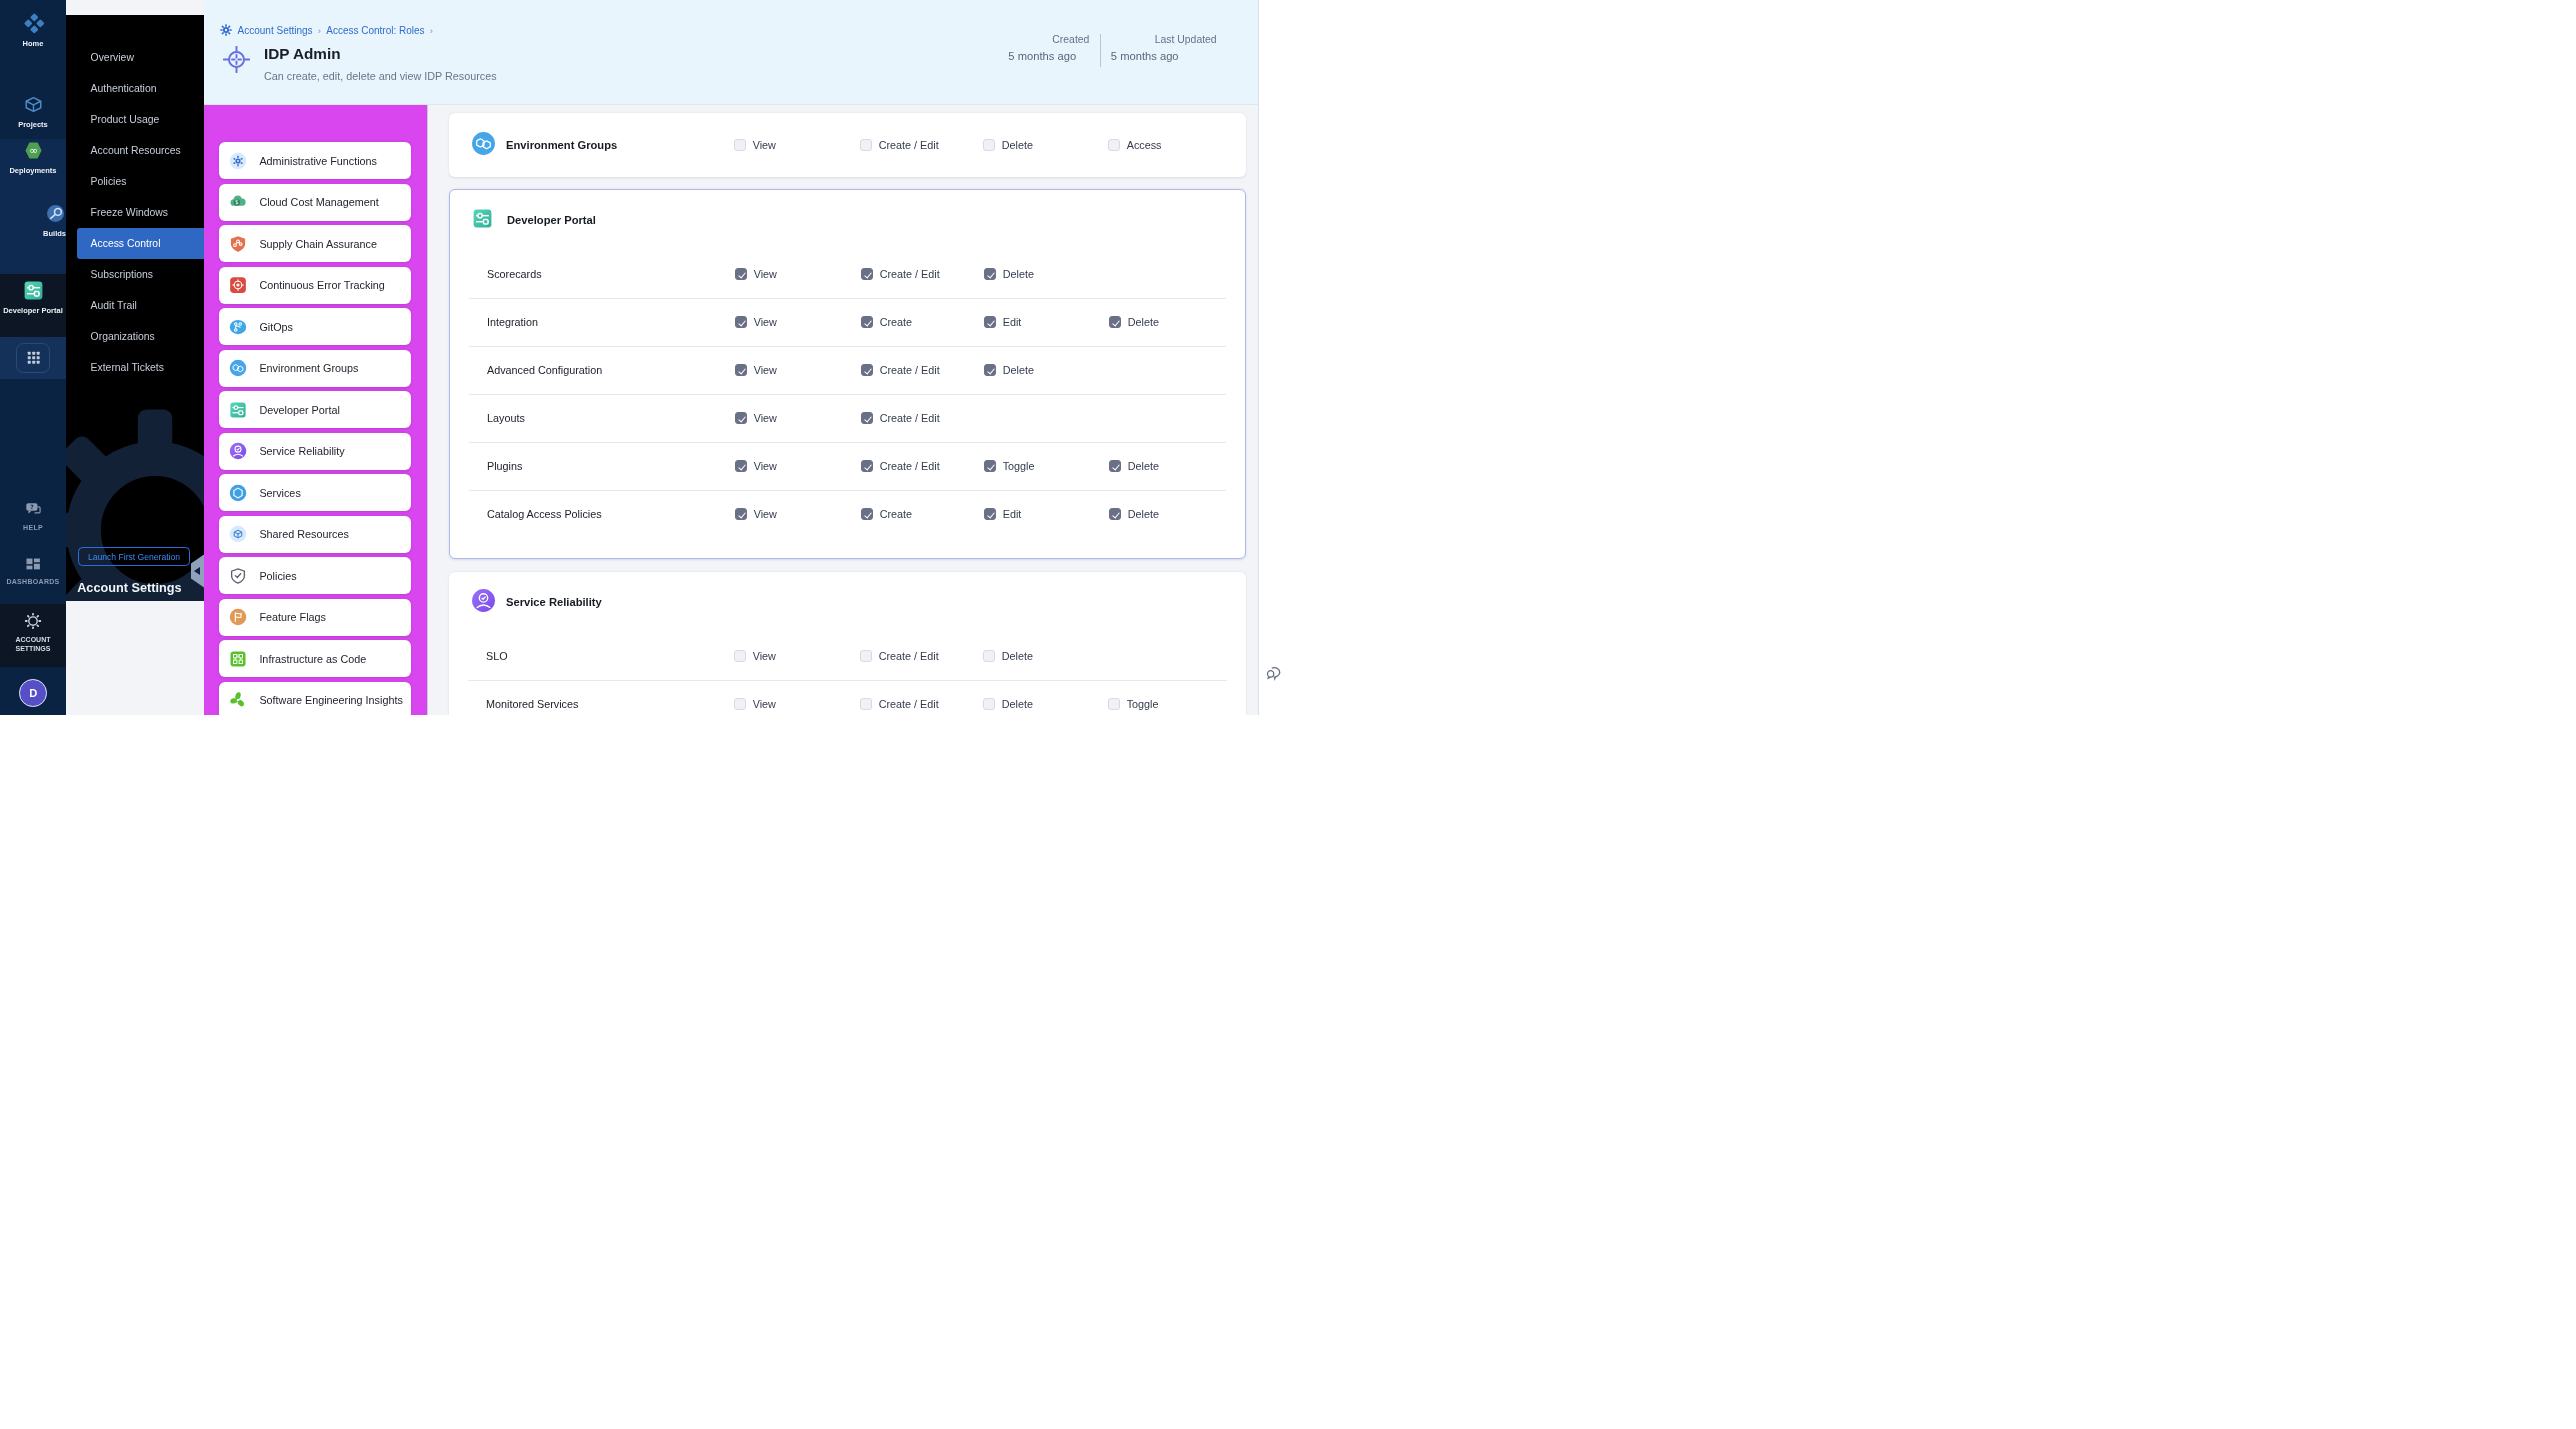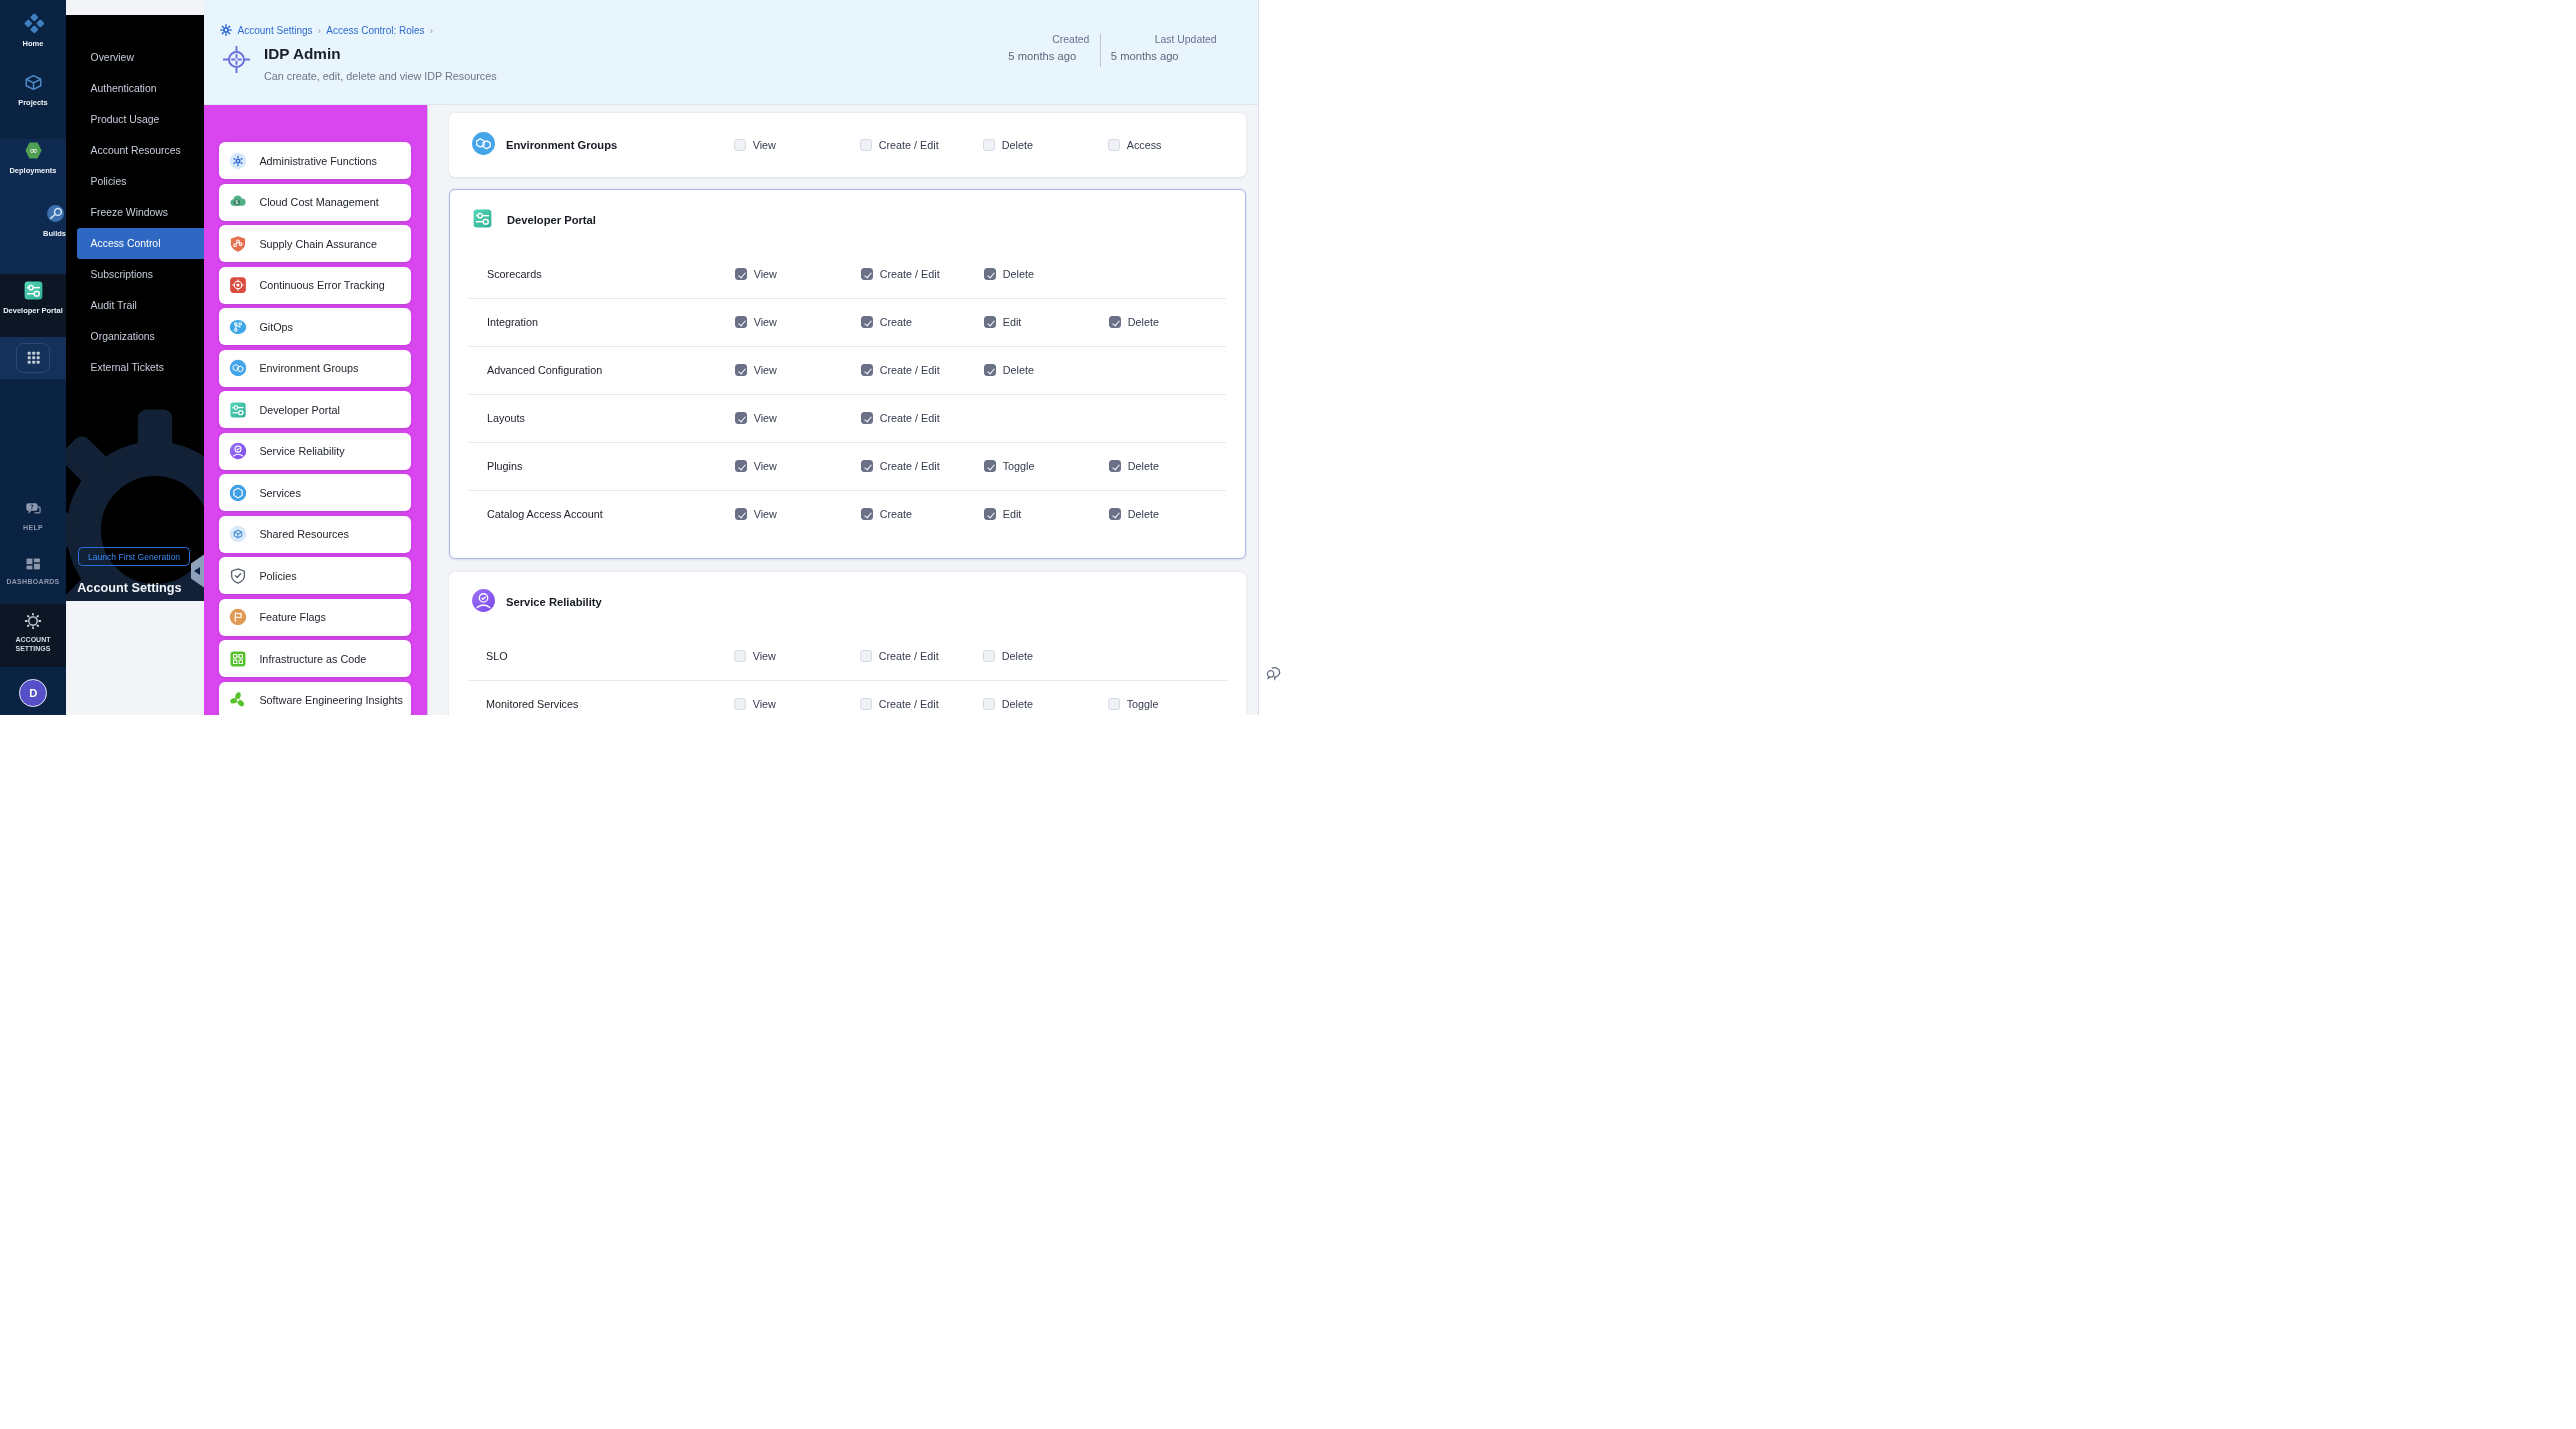--- a/index.html
+++ b/index.html
@@ -103,21 +103,21 @@
         <g fill="#3e7fc1">
             <rect x="9.4" y="1.5" width="7" height="7" rx="1.5" transform="rotate(45 12.9 5)"></rect>
         <rect x="2.5" y="8.4" width="7" height="7" rx="1.5" transform="rotate(45 6 11.9)"></rect>
         <rect x="16.3" y="8.4" width="7" height="7" rx="1.5" transform="rotate(45 19.8 11.9)"></rect>
         <rect x="9.4" y="15.3" width="7" height="7" rx="1.5" transform="rotate(45 12.9 18.8)"></rect>
           </g>
       </svg>
       <span class="lbl">Home</span>
     </div>
 
-    <div class="rail-item" style="top:72px;">
+    <div class="rail-item" style="top:94px;">
       <svg width="21" height="21" viewBox="0 0 26 26">
         <g fill="none" stroke="#4d8bca" stroke-width="1.8" stroke-linejoin="round">
           <path d="M4 9 L13 4.5 L22 9 L22 17 L13 21.5 L4 17 Z"></path>
           <path d="M4 9 L13 13.5 L22 9"></path>
             <path d="M13 13.5 V21.5"></path>
         </g>
       </svg>
       <span class="lbl">Projects</span>
     </div>
 
@@ -628,21 +628,21 @@
             <span class="cb checked"></span>
             <span class="pl">Toggle</span>
           </span>
         <span class="perm p4">
             <span class="cb checked"></span>
             <span class="pl">Delete</span>
           </span>
       </div>
 
       <div class="prow">
-        <span class="rlabel">Catalog Access Account</span>
+        <span class="rlabel">Catalog Access Policies</span>
         <span class="perm p1">
             <span class="cb checked"></span>
             <span class="pl">View</span>
           </span>
         <span class="perm p2">
             <span class="cb checked"></span>
             <span class="pl">Create</span>
           </span>
         <span class="perm p3">
             <span class="cb checked"></span>

